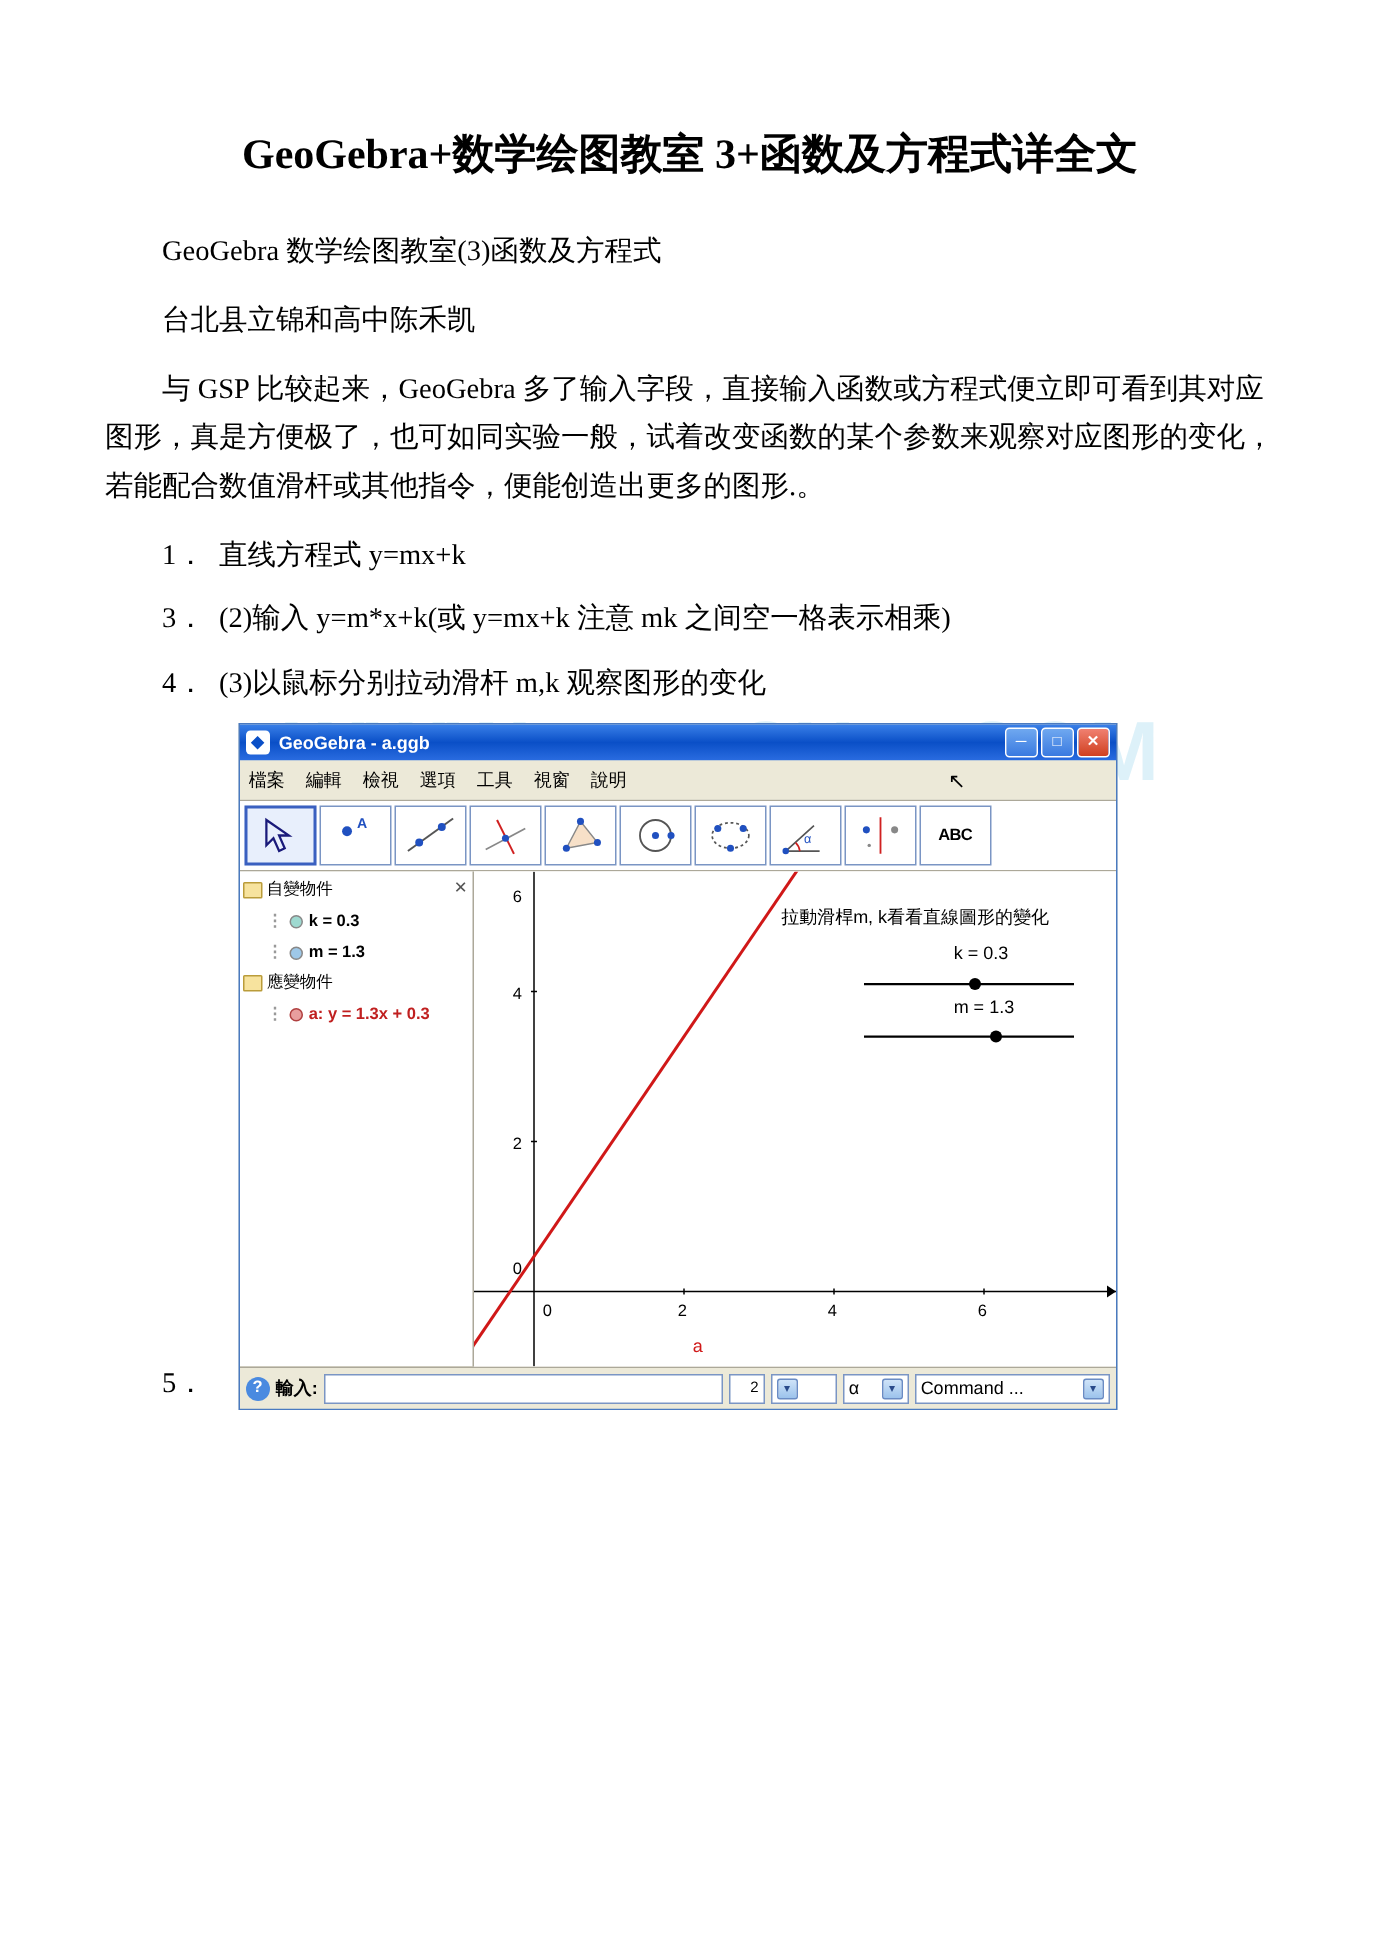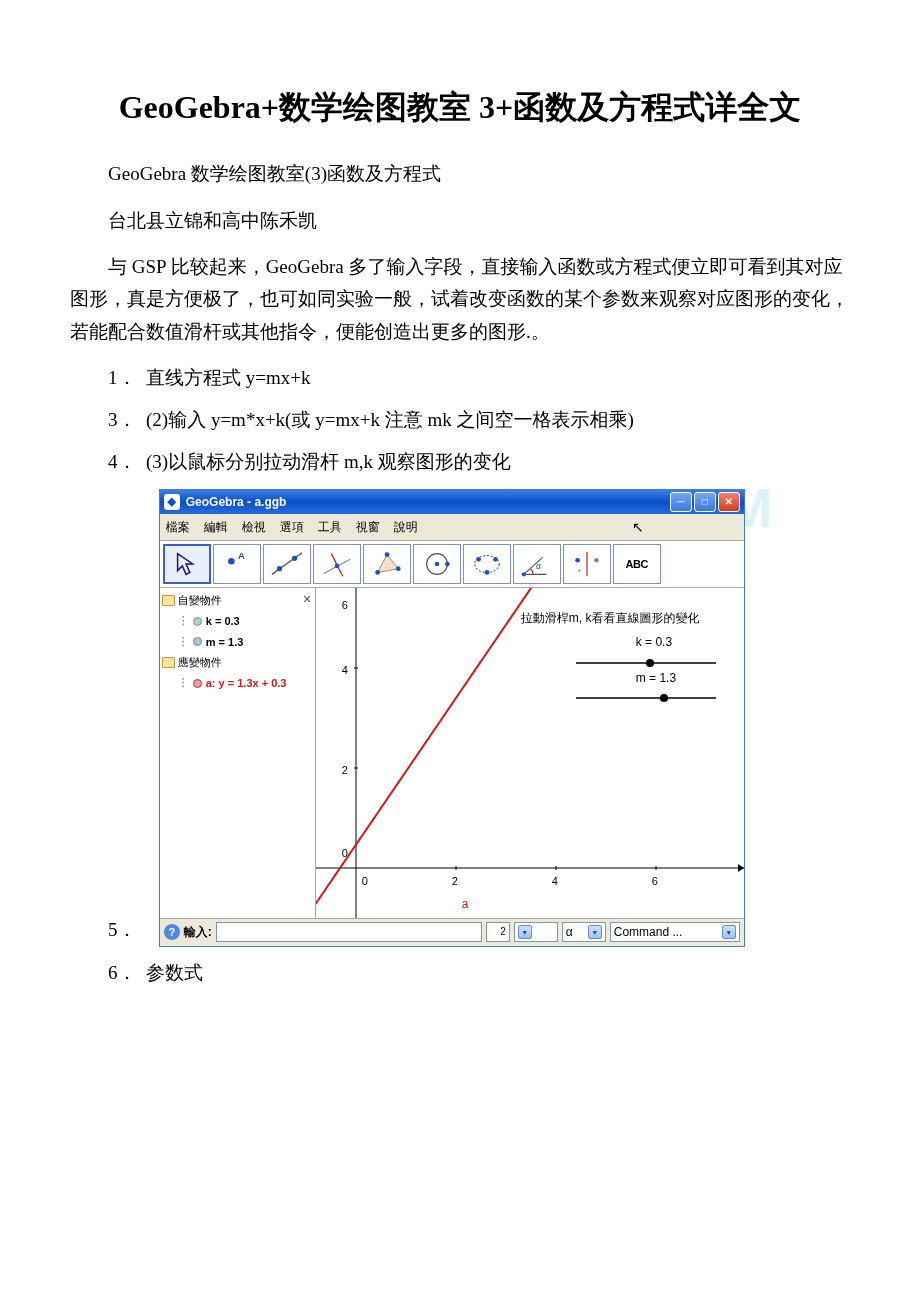--- a/index.html
+++ b/index.html
@@ -7,21 +7,21 @@
     font-family: "Microsoft YaHei", "SimSun", serif;
     background: #fff;
     width: 920px;
     margin: 0 auto;
     padding: 80px 70px 40px 70px;
     color: #000;
     font-size: 19px;
     line-height: 1.7;
   }
   .title {
-    font-size: 32px;
+    font-size: 28px;
     font-weight: bold;
     text-align: center;
     margin-bottom: 24px;
   }
   .para {
     text-indent: 2em;
     margin-bottom: 14px;
   }
   ol.numlist {
     list-style: none;
@@ -405,14 +405,13 @@
             <span>α</span>
             <span class="arrow">▾</span>
           </span>
         <span class="dd cmd">
             <span>Command ...</span>
             <span class="arrow">▾</span>
           </span>
       </div>
     </div>
   </li>
-  <li class="li-content"><span class="num">6．</span><span>参数式</span></li>
 </ol>
 
 </body></html>

